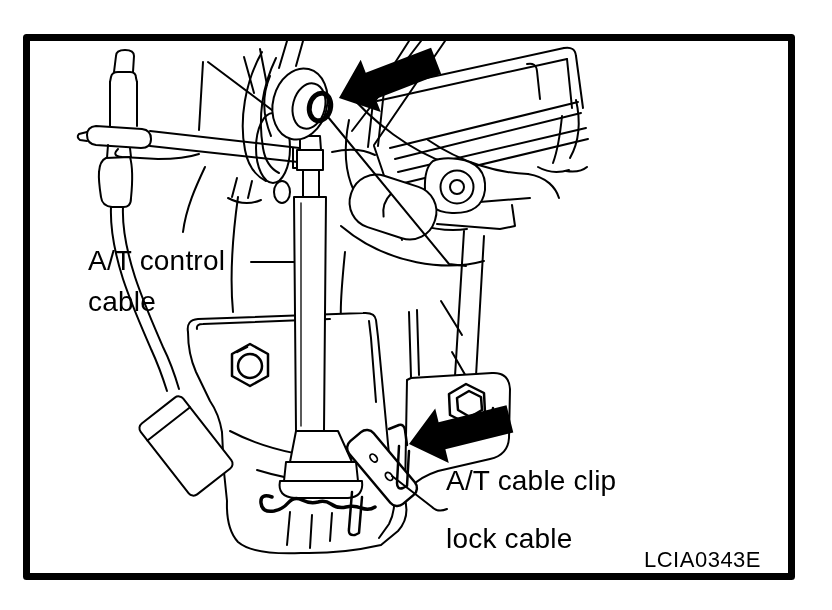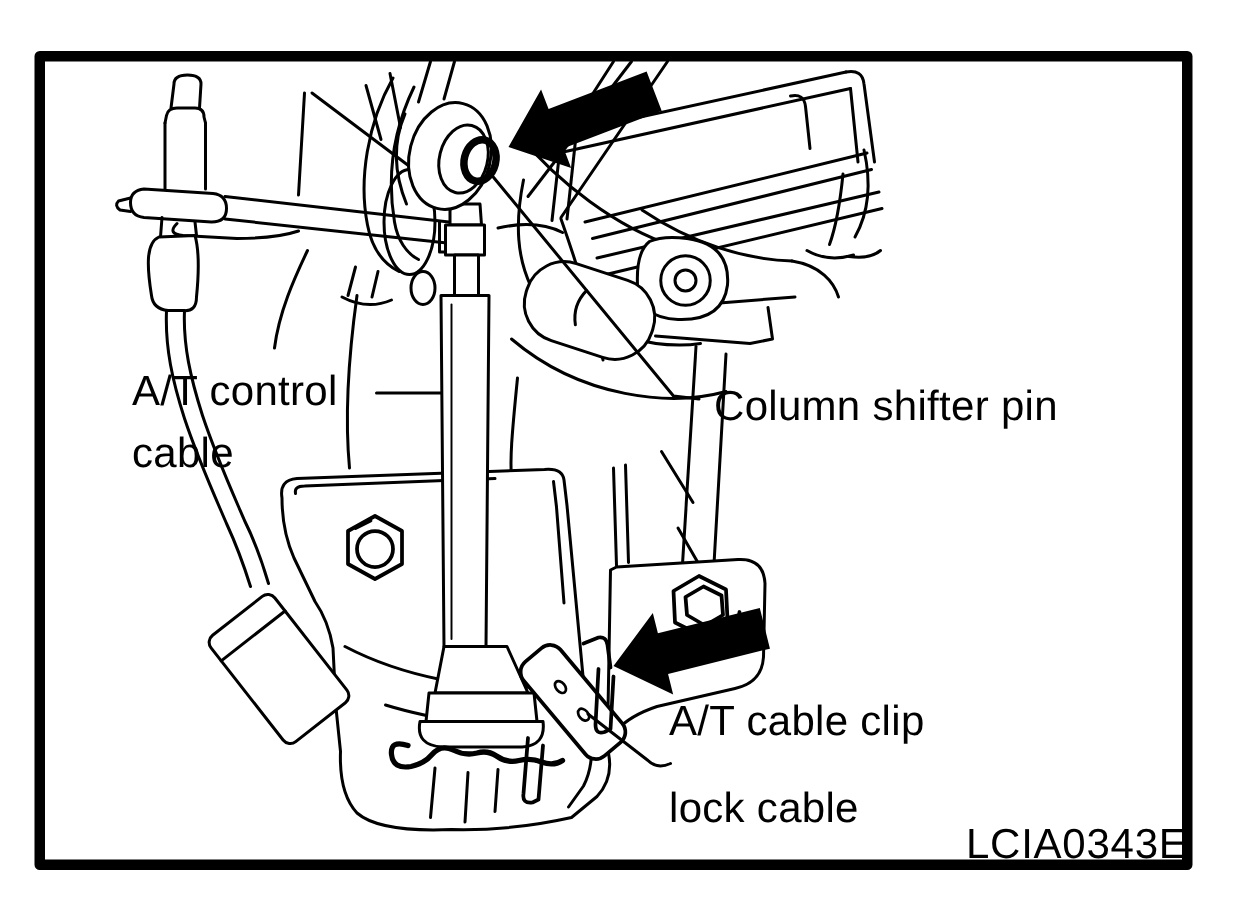--- a/index.html
+++ b/index.html
@@ -5,21 +5,21 @@
   html,body{margin:0;padding:0;background:#ffffff;}
   .stage{
     position:relative;width:832px;height:610px;background:#ffffff;
     font-family:"Liberation Sans",sans-serif;overflow:hidden;
   }
   .stage svg{position:absolute;left:0;top:0;}
   .lbl{
     position:absolute;color:#000;font-size:28px;line-height:1.15;
     white-space:nowrap;letter-spacing:0.2px;
   }
-  .code{font-size:28px;letter-spacing:0.5px;text-align:center;}
+  .code{font-size:22px;letter-spacing:0.5px;text-align:center;}
 </style>
 </head>
 <body>
 
 <div class="stage">
 
 <svg width="832" height="610" viewBox="0 0 832 610">
   <g fill="none" stroke="#000" stroke-width="2" stroke-linecap="round" stroke-linejoin="round">
 
     <g>
@@ -183,19 +183,18 @@
       <path d="M 392,476 L 432,507 Q 438,513 447,509"></path>
     </g>
 
     <rect x="26.5" y="37.5" width="765" height="539" stroke-width="7"></rect>
   </g>
 </svg>
 
   <div class="lbl" style="left:88px;top:286px">cable</div>
   <div class="lbl" style="left:88px;top:245px">A/T control</div>
 
-  <div class="lbl" style="left:476px;top:255px">Column shifter pin</div>
 
   <div class="lbl" style="left:446px;top:465px">A/T cable clip</div>
   <div class="lbl" style="left:446px;top:523px">lock cable</div>
 
   <div class="lbl code" style="left:644px;top:547px">LCIA0343E</div>
 </div>
 
 </body></html>

